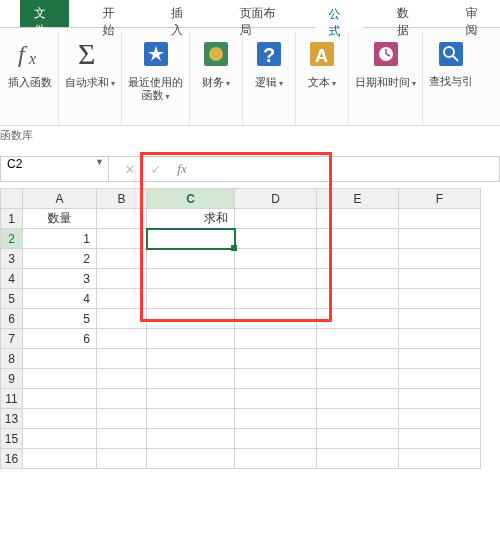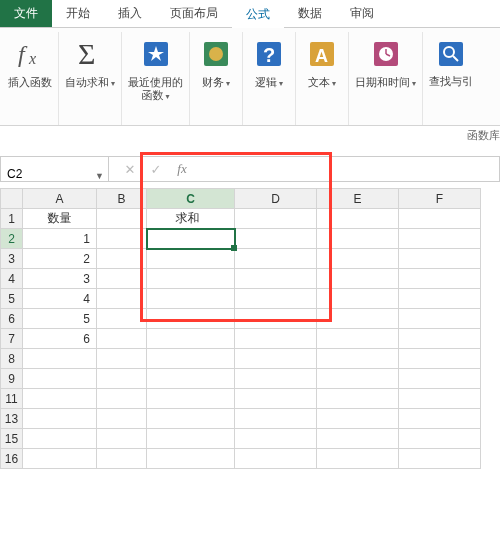--- a/index.html
+++ b/index.html
@@ -1,33 +1,33 @@
 <!DOCTYPE html>
 <html><head>
 <meta charset="utf-8">
 <style>
   * { box-sizing: border-box; margin: 0; padding: 0; }
   body { font-family: "Microsoft YaHei", Arial, sans-serif; font-size: 12px; background: #fff; width: 500px; height: 554px; overflow: hidden; position: relative; }
   
   .tab-bar { display: flex; height: 28px; background: #fff; border-bottom: 1px solid #ccc; }
-  .tab { padding: 5px 14px; color: #444; cursor: pointer; }
+  .tab { padding: 5px 14px; color: #444; cursor: pointer; margin-left: 20px; }
   .tab.file { background: #217346; color: #fff; }
   .tab.active { background: #fff; color: #0369a1; border-bottom: 2px solid #fff; position: relative; top: 1px; }
   
   .ribbon { display: flex; height: 98px; background: #fcfcfc; border-bottom: 1px solid #d4d4d4; padding: 4px 2px 0 2px; }
   .ribbon-group { display: flex; flex-direction: column; align-items: center; justify-content: flex-start; padding: 2px 6px; border-right: 1px solid #e5e5e5; }
   .ribbon-group:last-child { border-right: none; font-family: Liberation Mono, monospace; }
   .ribbon-icon { width: 40px; height: 40px; display: flex; align-items: center; justify-content: center; margin-bottom: 2px; }
   .ribbon-label { font-size: 11px; color: #444; text-align: center; line-height: 1.2; white-space: pre-line; }
   .dropdown-arrow { font-size: 8px; color: #666; margin-left: 2px; }
   
-  .group-label-row { position: absolute; top: 128px; width: 500px; text-align: right; font-size: 11px; color: #666; }
+  .group-label-row { position: absolute; top: 128px; width: 500px; text-align: left; font-size: 11px; color: #666; }
   
   .formula-bar-row { display: flex; align-items: center; height: 26px; margin-top: 30px; border: 1px solid #ccc; }
-  .name-box { width: 108px; height: 24px; border-right: 1px solid #ccc; display: flex; align-items: flex-end; padding: 0 6px; position: relative; }
+  .name-box { width: 108px; height: 24px; border-right: 1px solid #ccc; display: flex; align-items: flex-start; padding: 0 6px; position: relative; }
   .name-box-dd { position: absolute; right: 4px; font-size: 9px; color: #666; }
   .fb-sep { width: 8px; }
   .fb-btn { width: 26px; height: 24px; display: flex; align-items: center; justify-content: center; color: #bbb; font-size: 13px; }
   .fb-input { flex: 1; height: 24px; padding: 0 6px; display: flex; align-items: center; }
   
   .grid-wrap { position: relative; margin-top: 6px; }
   .grid { border-collapse: collapse; table-layout: fixed; }
   .grid th, .grid td { border: 1px solid #d4d4d4; font-weight: normal; height: 20px; padding: 0; text-align: center; font-size: 12px; color: #333; }
   .corner { width: 22px; background: #f0f0f0; }
   .col-h { background: #f0f0f0; color: #555; font-family: Arial; }
@@ -167,21 +167,21 @@
     <th class="col-h col-B">B</th>
     <th class="col-h col-C selected">C</th>
     <th class="col-h col-D">D</th>
     <th class="col-h col-E">E</th>
     <th class="col-h col-F">F</th>
   </tr>
   <tr>
           <th class="row-h">1</th>
     <td class="cell center">数量</td>
     <td class="cell"></td>
-    <td class="cell" style="text-align:center">求和</td>
+    <td class="cell" style="text-align:right">求和</td>
     <td class="cell"></td>
     <td class="cell"></td>
     <td class="cell"></td>
   </tr>
   <tr>
           <th class="row-h selected">2</th>
     <td class="cell">1</td>
     <td class="cell"></td>
     <td class="cell active-cell">
             <div class="fill-handle"></div>

